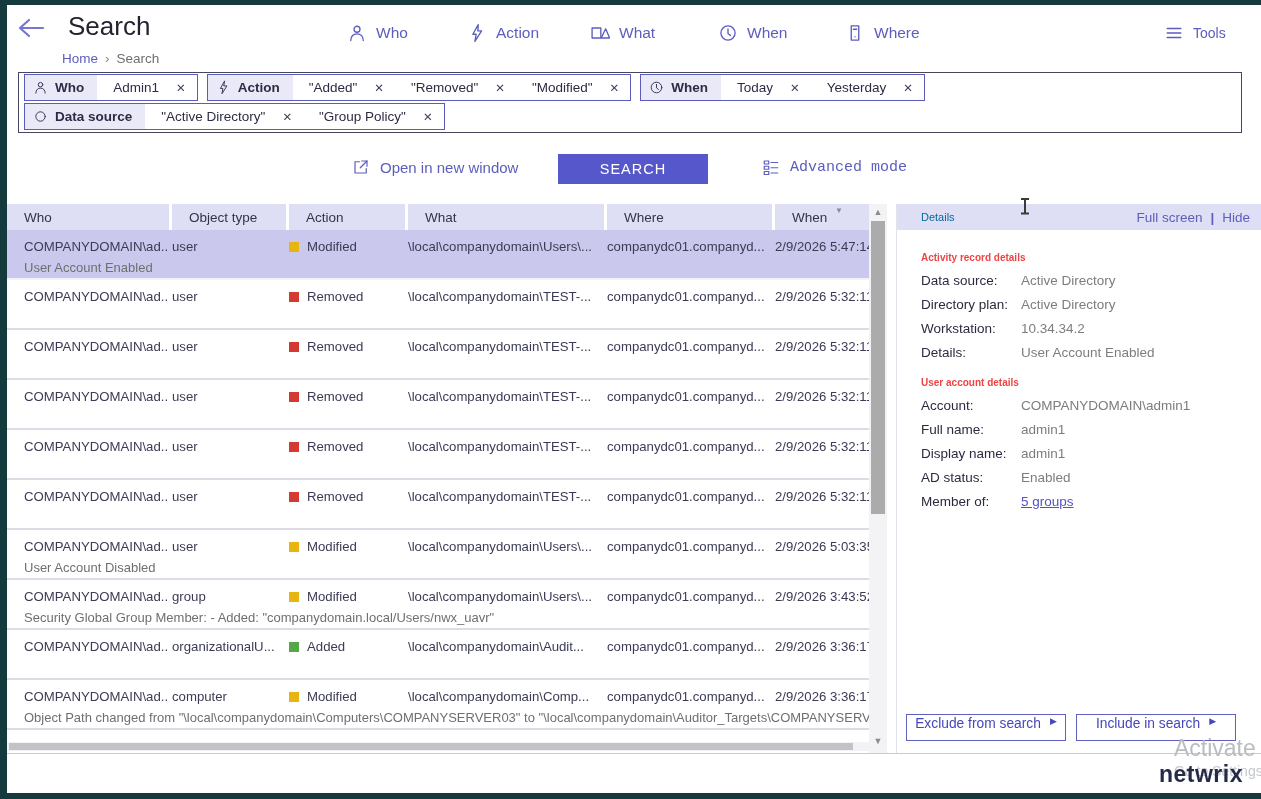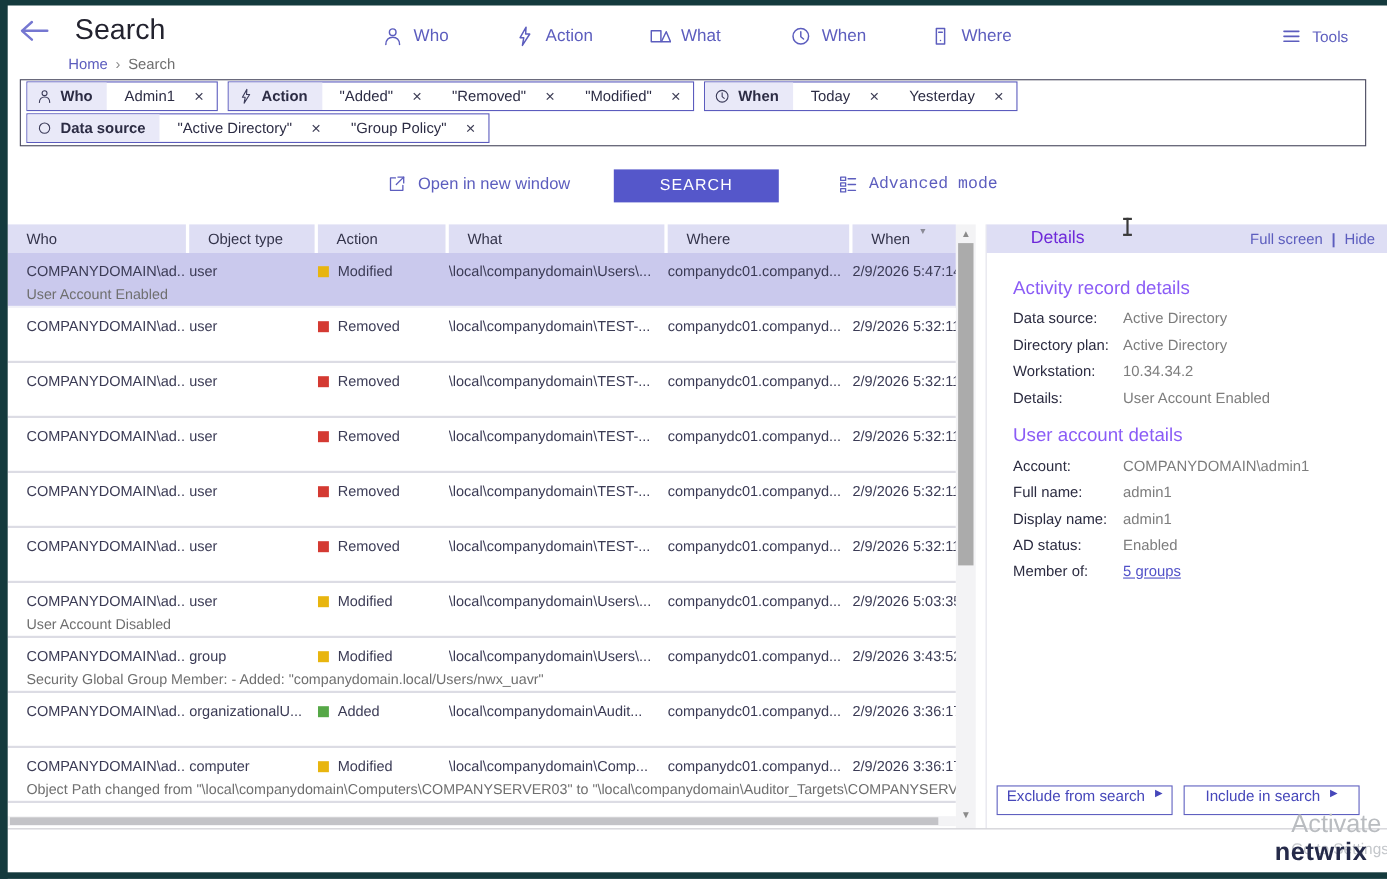--- a/index.html
+++ b/index.html
@@ -71,26 +71,26 @@
   .vs-up{top:0;}
   .vs-down{bottom:4px;}
   .vs-thumb{position:absolute;left:2px;top:17px;width:14px;height:293px;background:#ababab;cursor:pointer;}
   
   .hscroll{position:absolute;left:0;top:538px;width:862px;height:9px;background:#f3f3f5;}
   .hs-thumb{position:absolute;left:2px;top:1px;width:844px;height:7px;background:#c3c3c7;cursor:pointer;}
 
   
   .details{position:absolute;left:889px;top:0;width:365px;height:549px;background:#fff;border-left:1px solid #e2e2ea;}
   .details-header{position:absolute;top:0;left:0;right:0;height:26px;background:#dedef4;display:flex;align-items:center;}
-  .details-title{font-size:16px;color:#6d28d9;padding-left:24px;margin-left:16px;}
+  .details-title{font-size:11px;color:#0369a1;padding-left:24px;}
   .details-links{margin-left:auto;padding-right:12px;font-size:13.5px;color:#5c5dbe;display:flex;gap:8px;align-items:center;}
   .details-links a{cursor:pointer;color:#5c5dbe;text-decoration:none;}
   .details-links .dl-sep{color:#5c5dbe;font-weight:700;}
   .details-body{position:absolute;top:26px;left:0;right:0;bottom:60px;padding:22px 10px 0 24px;overflow:hidden;}
-  .dsec{font-size:17px;font-weight:400;color:#8b5cf6;margin:0 0 11px 0;}
+  .dsec{font-size:10px;font-weight:700;color:#ef4444;margin:0 0 11px 0;}
   .dsec.second{margin-top:17px;}
   .dfield{font-size:13.5px;margin-bottom:10px;line-height:14px;display:flex;}
   .dlabel{color:#2b2b40;width:100px;flex:none;}
   .dvalue{color:#7d7d7d;}
   .dlink{color:#5151c8;text-decoration:underline;cursor:pointer;}
   .details-buttons{position:absolute;bottom:12px;left:9px;display:flex;gap:10px;}
   .outline-btn{width:160px;height:27px;background:#fff;border:1px solid #5f60c0;color:#4647ba;
     font-family:"Liberation Sans",sans-serif;font-size:13.8px;cursor:pointer;display:flex;align-items:flex-start;justify-content:center;gap:9px;}
   .outline-btn .play{font-size:9px;}
 

